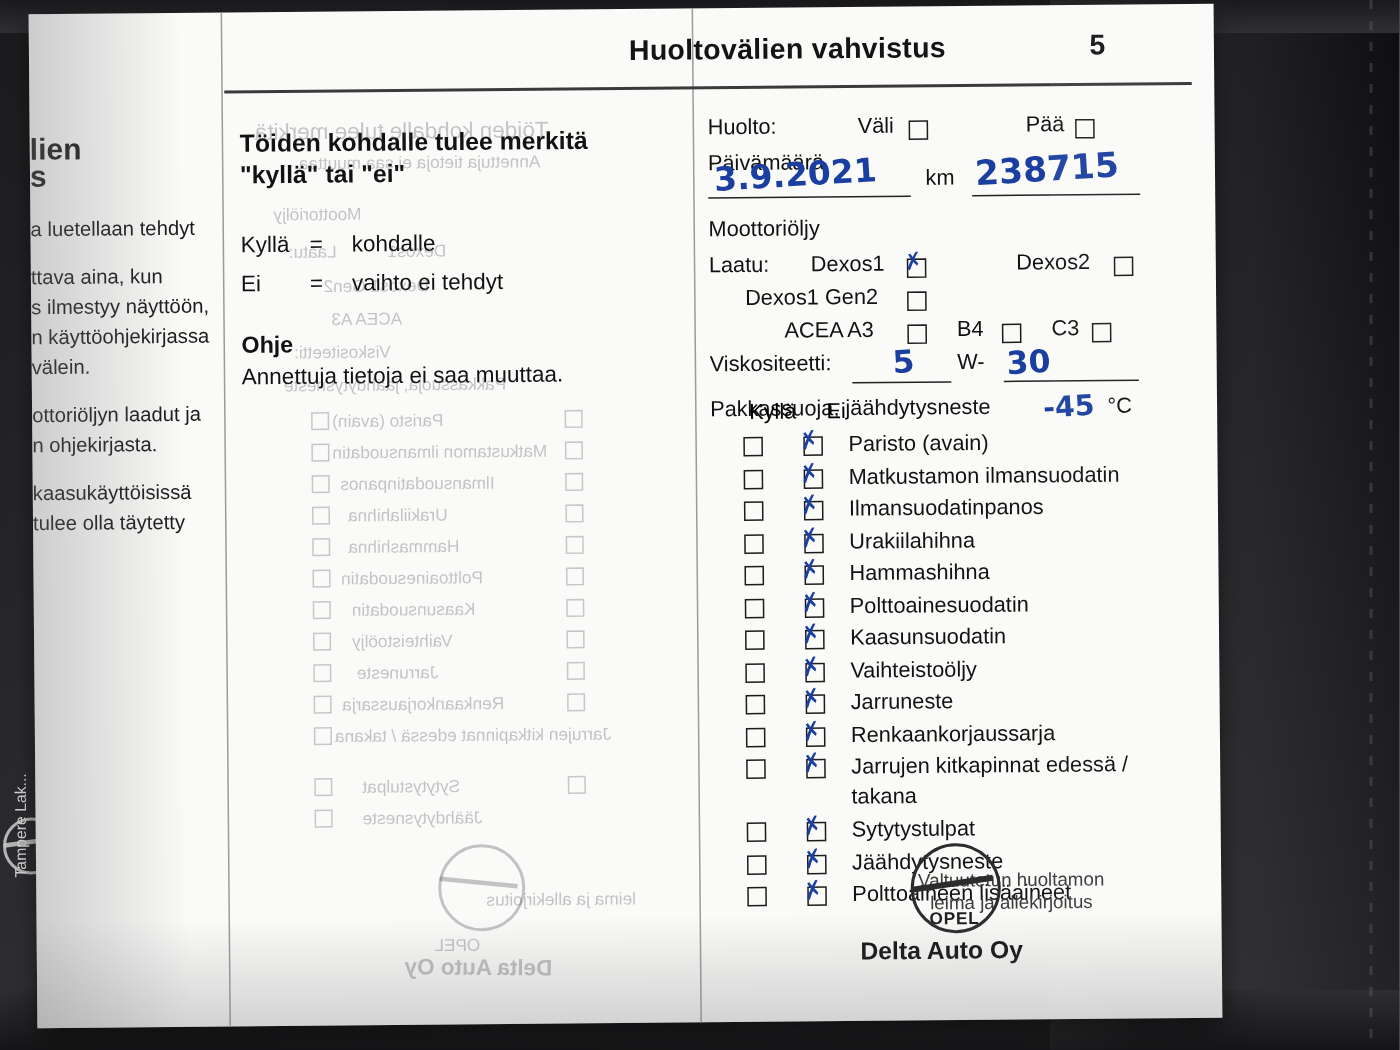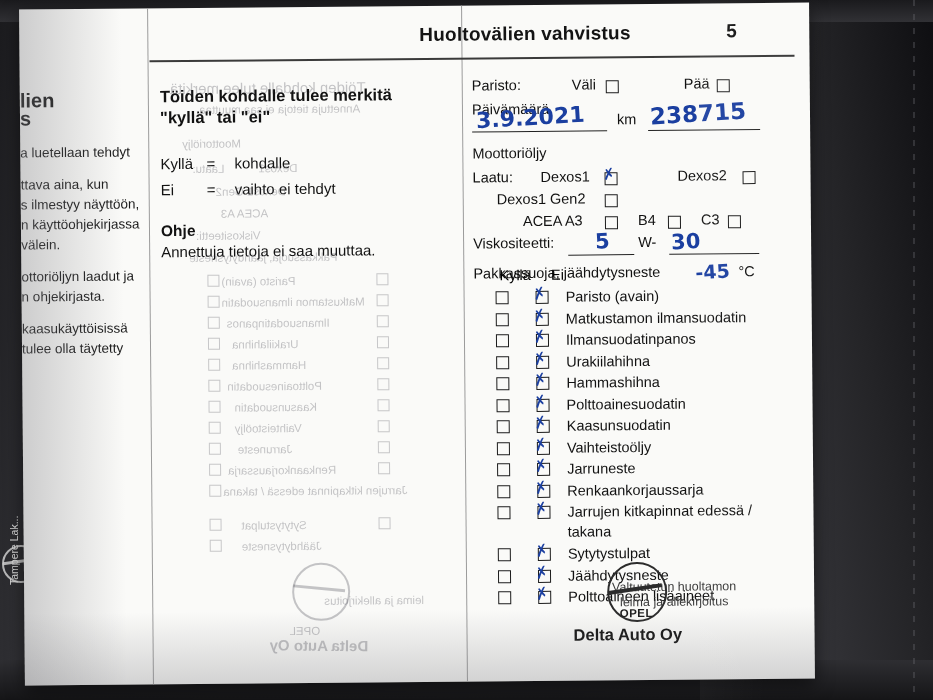--- a/index.html
+++ b/index.html
@@ -354,21 +354,21 @@
     <div class="ghost-box" style="left:355px; top:511px;"></div>
 
     <div class="ghost-opel"></div>
     <div class="ghost-opel-bolt"></div>
     <div class="ghost-dealer">Delta Auto Oy</div>
     <div class="ghost sm" style="left:265px; top:618px;">OPEL</div>
 
     <div class="right-col">
 
       <div class="r-line">
-        <span class="abs lbl" style="left:0; top:0;">Paristo:</span>
+        <span class="abs lbl" style="left:0; top:0;">Huolto:</span>
         <span class="abs lbl" style="left:100px; top:0;text-align:right;">Väli</span>
         <span class="abs box" style="left:134px; top:4px;"></span>
         <span class="abs lbl" style="left:212px; top:0;">Pää</span>
         <span class="abs box" style="left:245px; top:4px;"></span>
       </div>
 
       <div class="r-line" style="height:46px">
         <span class="abs lbl" style="left:0; top:2px;">Päivämäärä</span>
         <span class="abs lbl" style="left:145px; top:13px;">km</span>
         <span class="abs ul" style="left:0; top:32px; width:135px;"></span>

